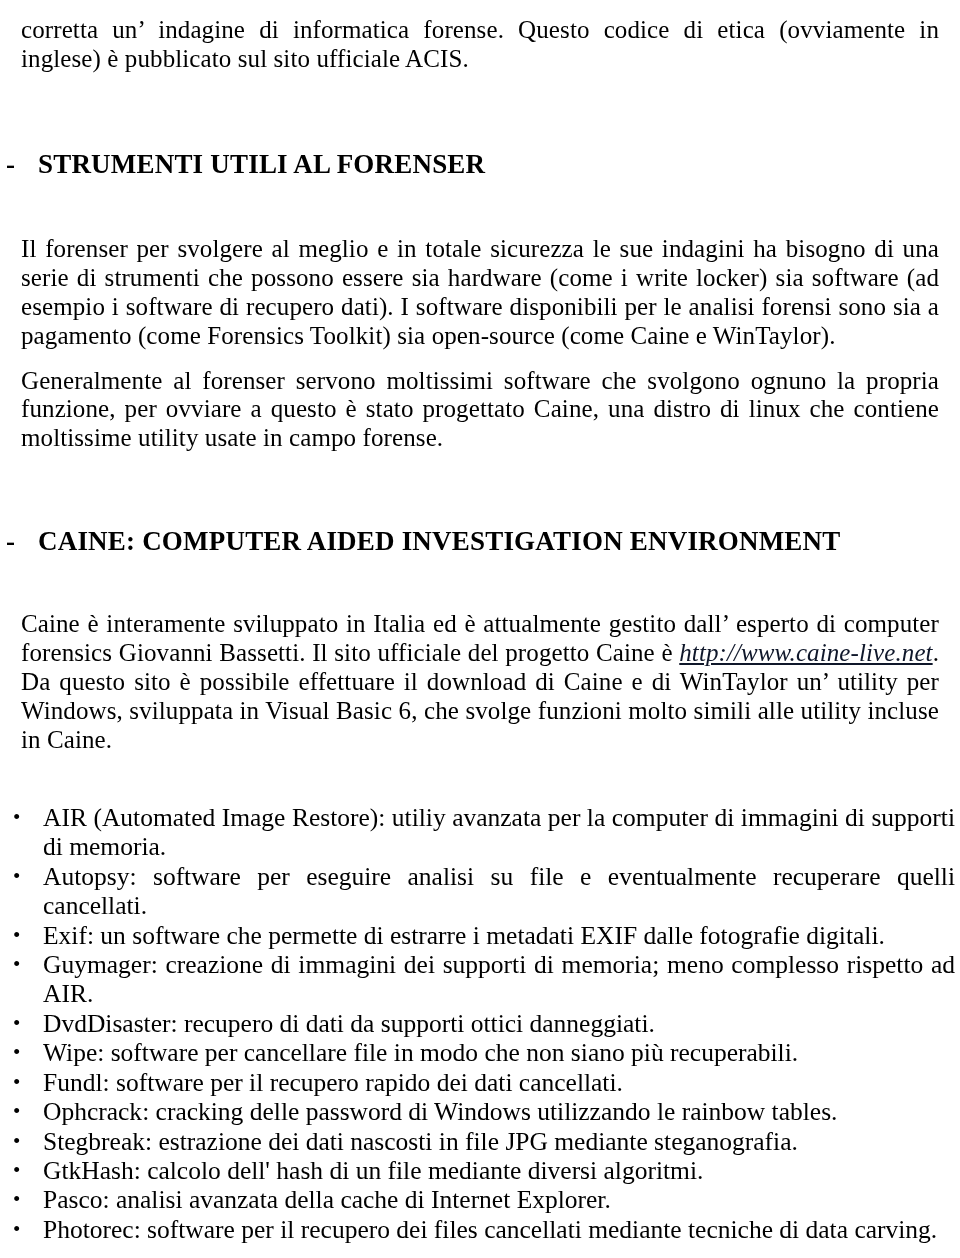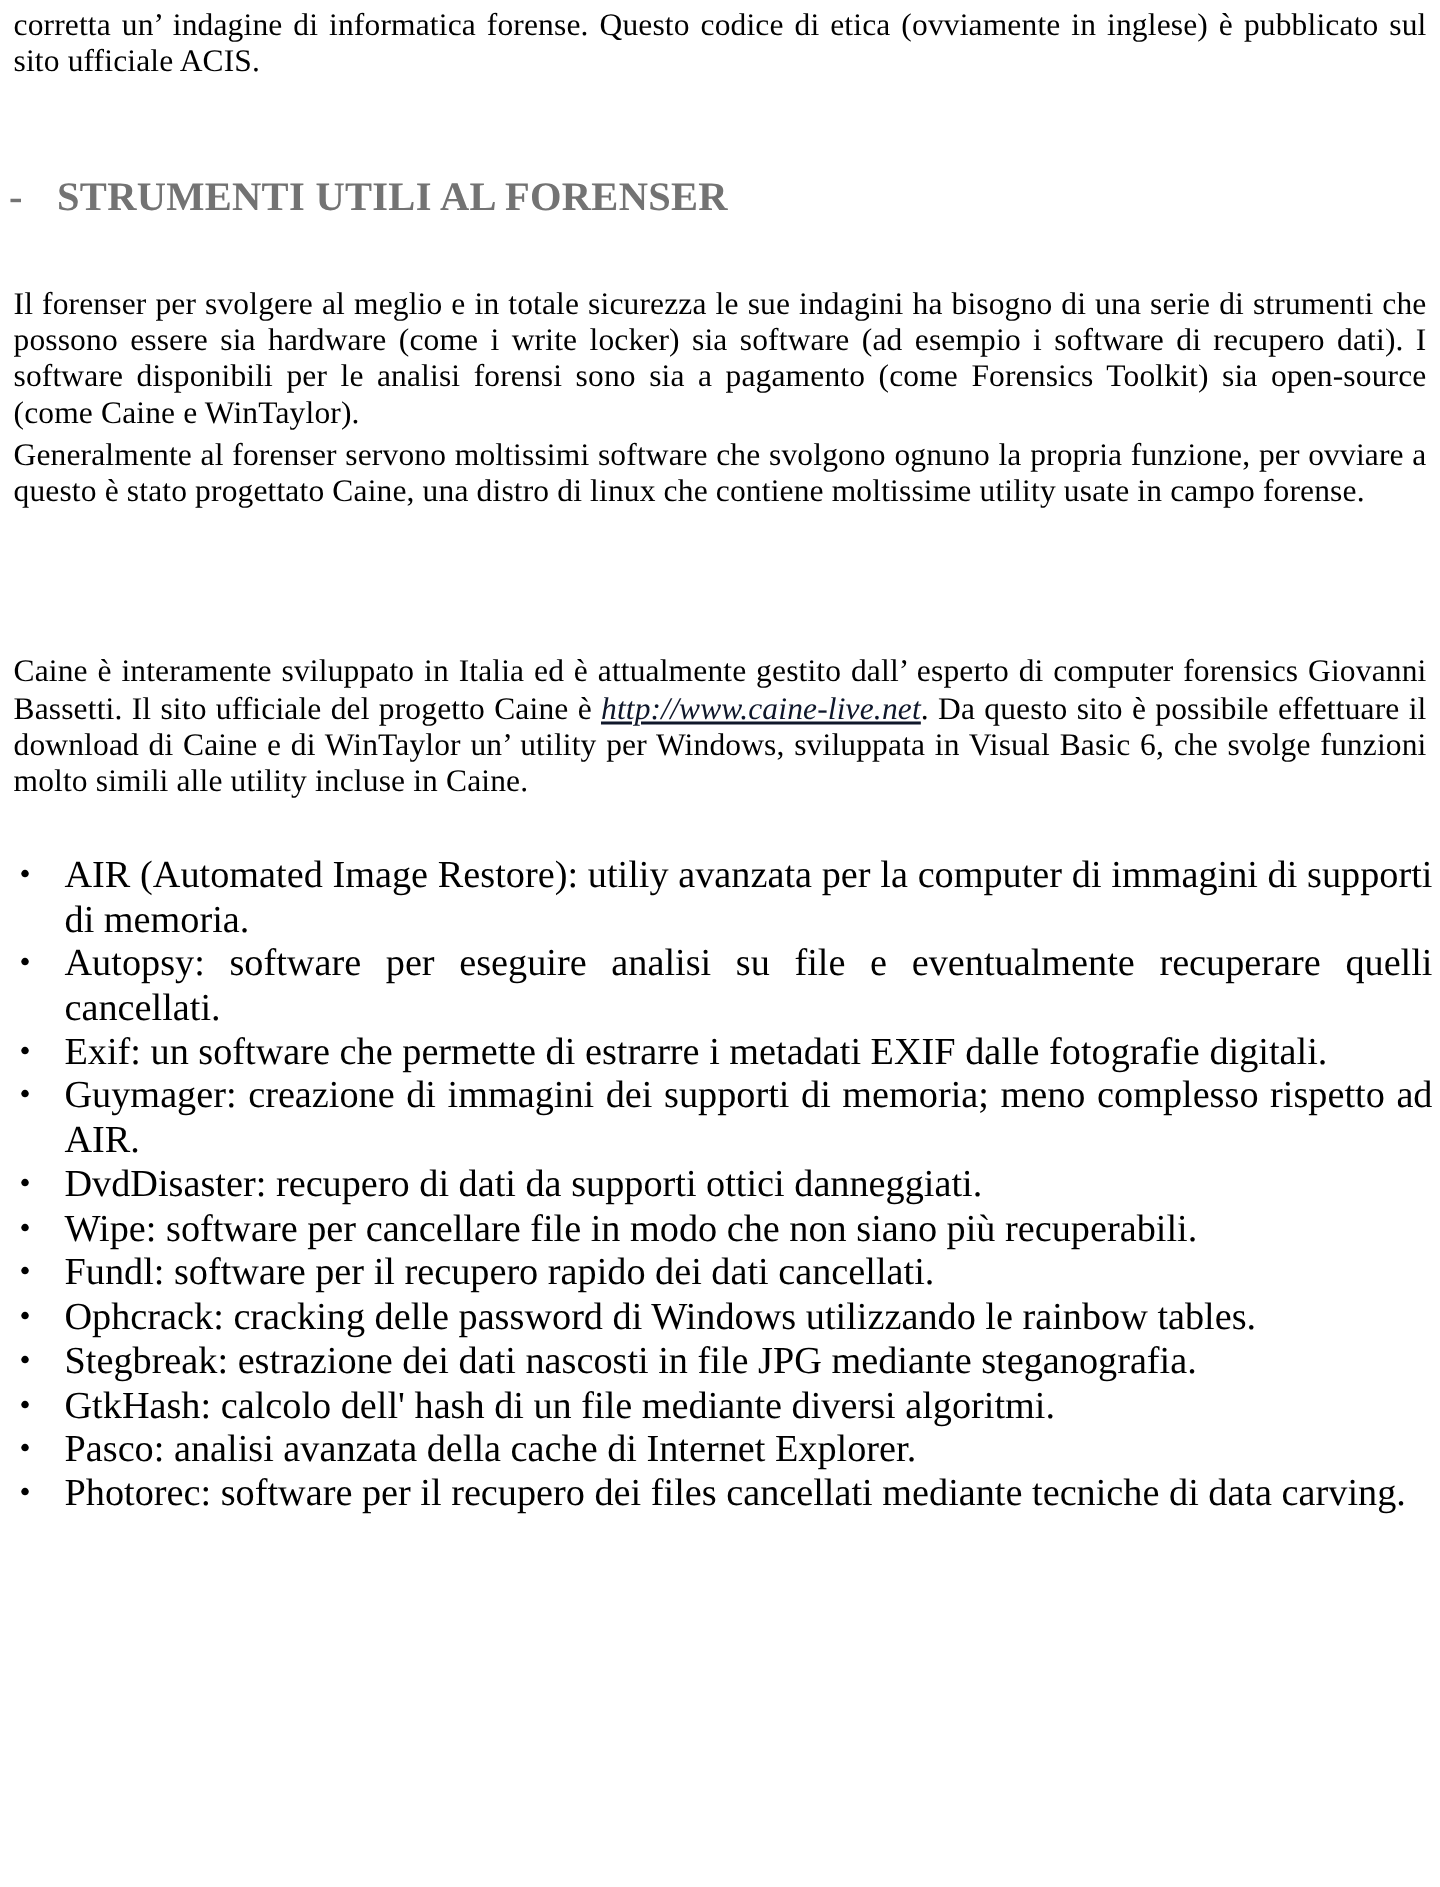--- a/index.html
+++ b/index.html
@@ -16,30 +16,30 @@
   }
   .page {
     position: relative;
     width: 960px;
     height: 1258px;
     box-sizing: border-box;
     padding: 0px 5px 0px 5px;
   }
 
   p.body-par {
-    margin: 4px;
-    font-size: 21px;
+    margin: 16px;
+    font-size: 25px;
     line-height: 1.155;
     text-align: justify;
     text-justify: inter-word;
     letter-spacing: 0.1px;
   }
 
   .heading {
-    color: #737373;
+    color: #000000;
     font-weight: bold;
     font-size: 27px;
     line-height: 1.38;
     margin: 0;
     padding-left: 33px;
     text-indent: 0;
     letter-spacing: 0.2px;
   }
   .heading .dash {
     display: inline-block;
@@ -104,20 +104,23 @@
   <p class="body-par">
     <span>Il forenser per svolgere al meglio e in totale sicurezza le sue indagini ha bisogno di una serie di strumenti che possono essere sia </span><b>hardware</b><span> (come i write locker) sia </span><b>software</b><span> (ad esempio i software di recupero dati). I software disponibili per le analisi forensi sono sia a pagamento (come </span><b>Forensics Toolkit</b><span>) sia open-source (come </span><b>Caine</b><span> e </span><b>WinTaylor</b><span>).</span>
   </p>
 
   <p class="body-par">
     <span>Generalmente al forenser servono moltissimi software che svolgono ognuno la propria funzione, per ovviare a questo è stato progettato </span><b>Caine</b><span>, una distro di linux che contiene moltissime utility usate in campo forense.</span>
   </p>
 
   <div class="gap-c"></div>
 
+  <h2 class="heading">
+    <span class="dash">-</span><span class="htext">CAINE: COMPUTER AIDED INVESTIGATION ENVIRONMENT</span>
+  </h2>
 
   <div class="gap-d"></div>
 
   <p class="body-par">
     <span>Caine è interamente sviluppato in Italia ed è attualmente gestito dall’ esperto di computer forensics </span><b>Giovanni Bassetti</b><span>. Il sito ufficiale del progetto Caine è </span><a class="url" href="#">http://www.caine-live.net</a><span>. Da questo sito è possibile effettuare il download di Caine e di WinTaylor un’ utility per Windows, sviluppata in </span><b>Visual Basic 6</b><span>, che svolge funzioni molto simili alle utility incluse in Caine.</span>
   </p>
 
 
   <div class="gap-e"></div>
 

